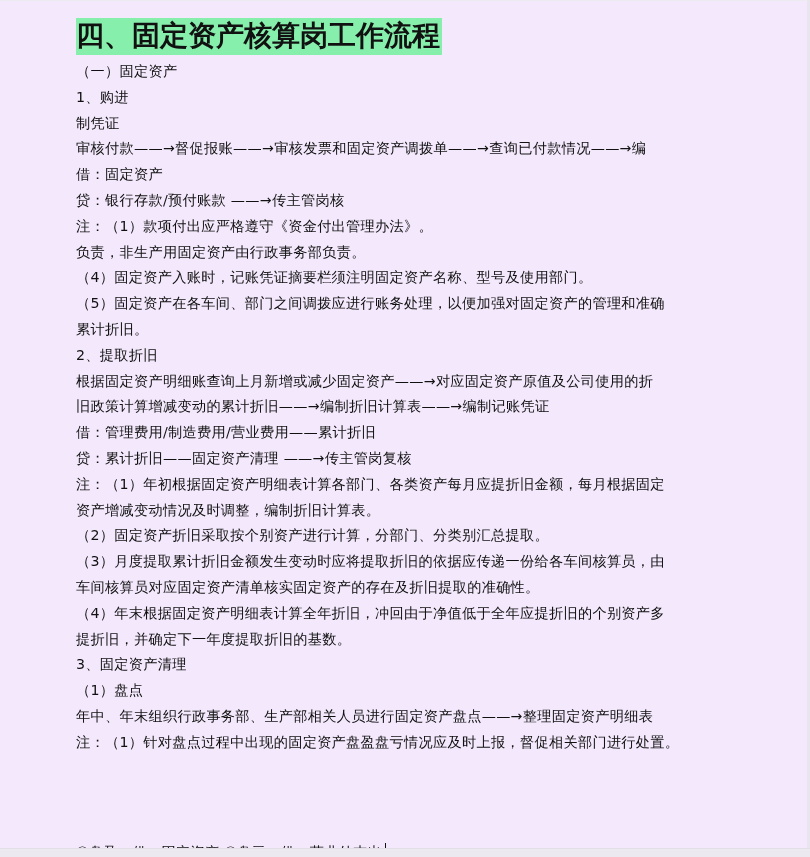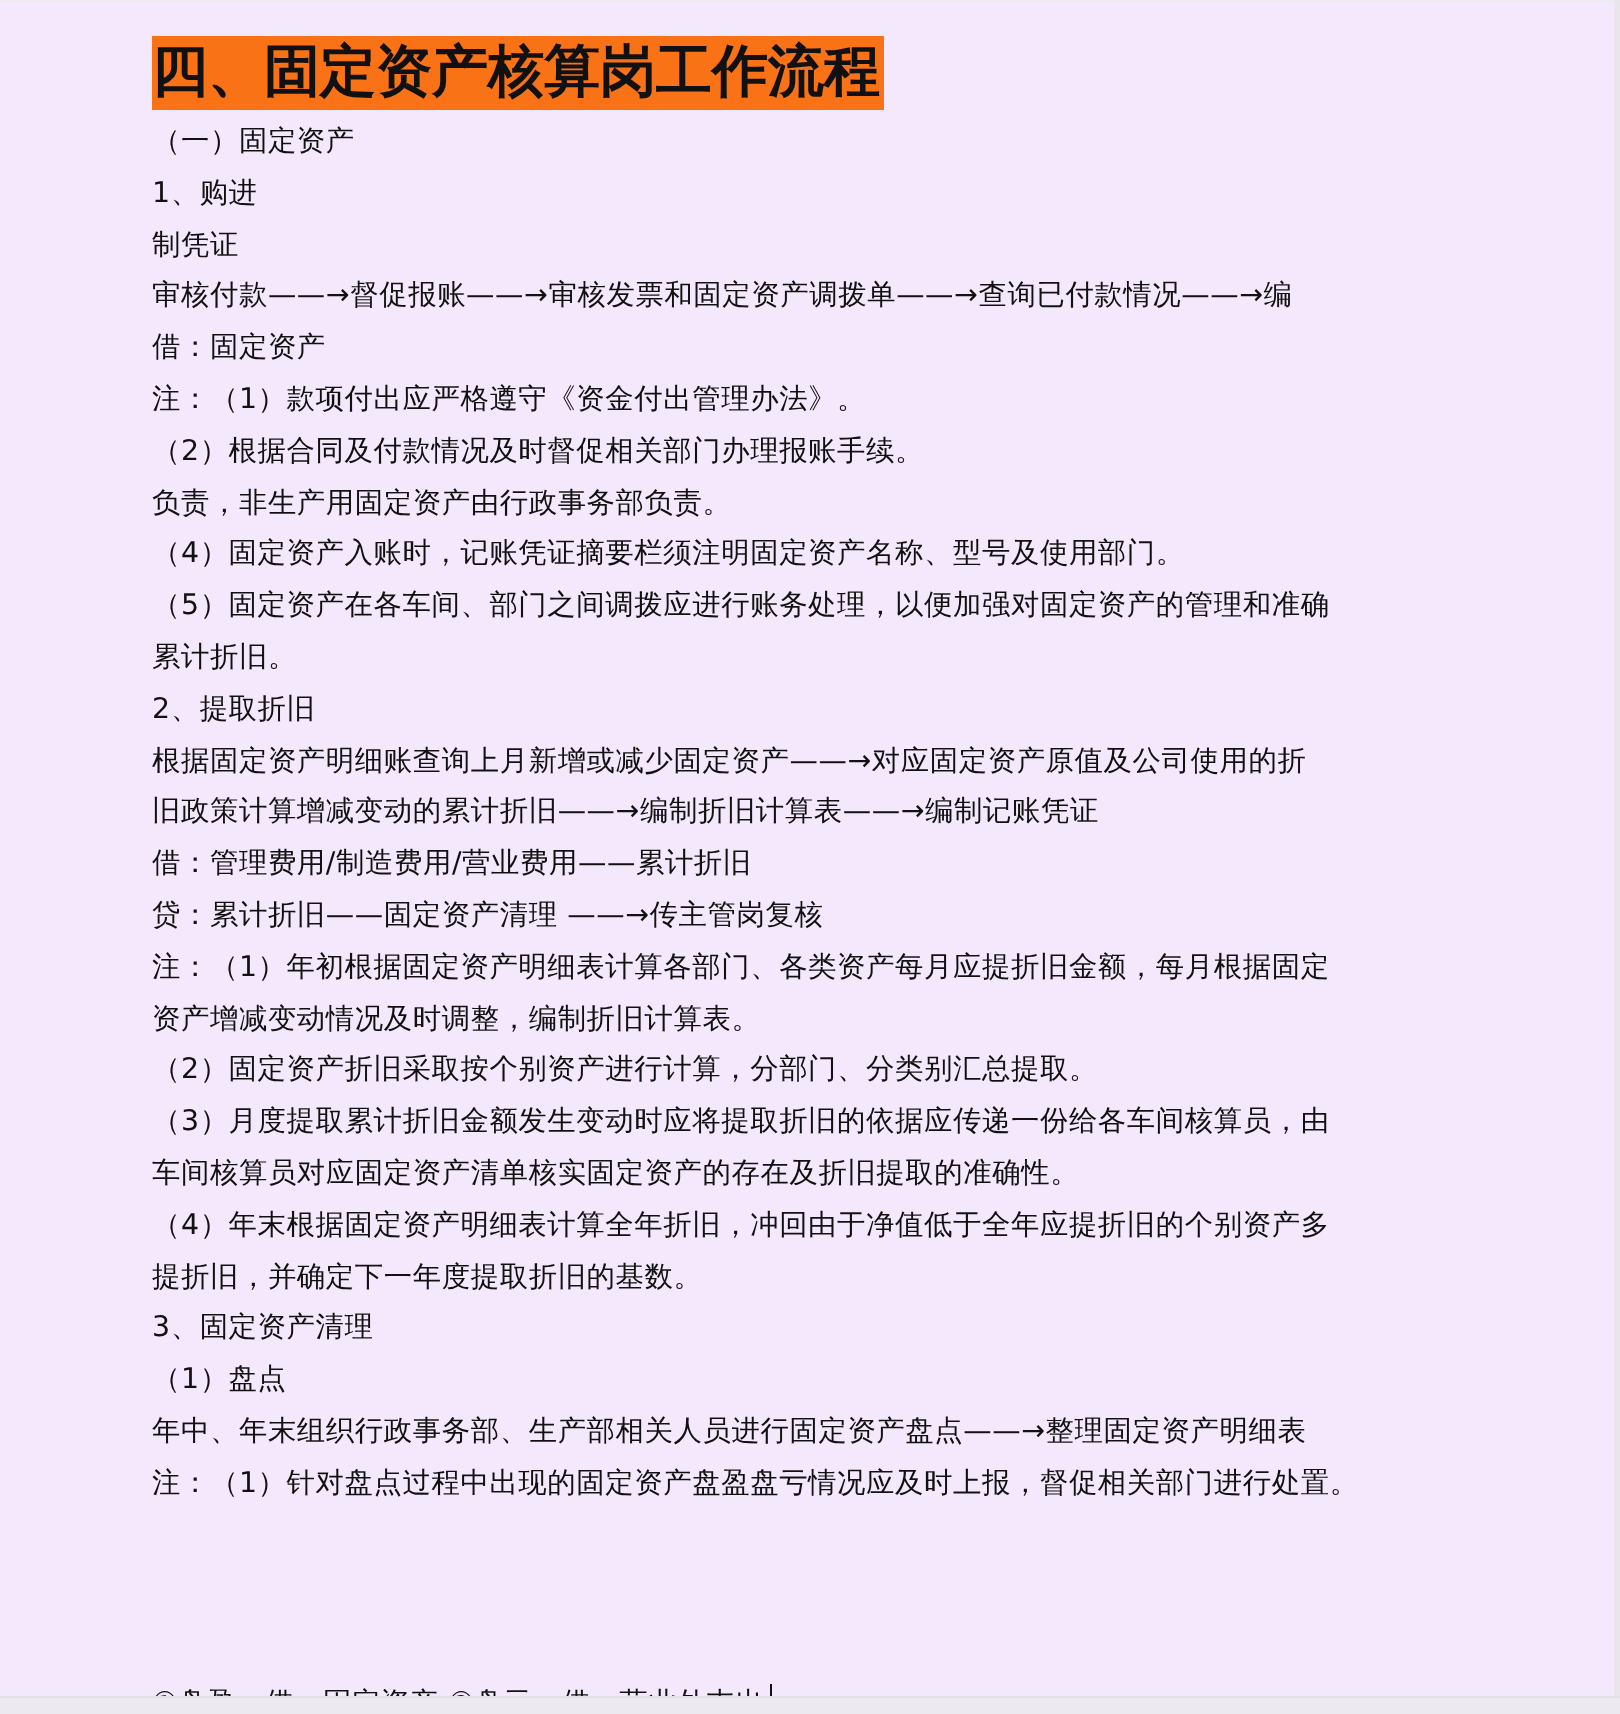--- a/index.html
+++ b/index.html
@@ -8,21 +8,21 @@
     background:#f4e9fc;
     font-family:"DejaVu Sans", "Liberation Sans", sans-serif;
     color:#111;
     position:relative;
   }
   .top-border { position:absolute; left:0; top:0; width:810px; height:1px; background:#ececf0; }
   .right-border { position:absolute; right:0; top:0; width:3px; height:857px; background:#e8e6ec; }
   .bottom-bar { position:absolute; left:0; bottom:0; width:810px; height:8px; background:#eceaf0; border-top:1px solid #e2e0e6; }
   .doc { position:absolute; left:76px; top:18px; width:660px; }
   .title {
-    display:inline-block; background:#f97316;
+    display:inline-block; background:#86efac;
     font-family:"DejaVu Serif", "Liberation Serif", serif;
     font-weight:bold; font-size:28px; line-height:36px; height:37px;
     padding:0 2px 0 0; letter-spacing:0px; color:#111;
   }
   .line { font-size:14.2px; line-height:25.8px; height:25.8px; white-space:nowrap; letter-spacing:0.3px; }
   .first { margin-top:4px; }
   .cursor { display:inline-block; width:1px; height:16px; background:#111; vertical-align:-2px; margin-left:3px; }
   .clip { position:absolute; left:76px; top:842px; font-size:14.2px; line-height:20px; white-space:nowrap; letter-spacing:0.3px; }
 </style>
 </head>
@@ -31,22 +31,22 @@
 <div class="top-border"></div>
 <div class="right-border"></div>
 
 <div class="doc">
   <div class="title">四、固定资产核算岗工作流程</div>
   <div class="line first">（一）固定资产</div>
   <div class="line">1、购进</div>
   <div class="line">制凭证</div>
   <div class="line">审核付款——→督促报账——→审核发票和固定资产调拨单——→查询已付款情况——→编</div>
   <div class="line">借：固定资产</div>
+  <div class="line">贷：银行存款/预付账款 ——→传主管岗核</div>
   <div class="line">注：（1）款项付出应严格遵守《资金付出管理办法》。</div>
-  <div class="line">（2）根据合同及付款情况及时督促相关部门办理报账手续。</div>
   <div class="line">负责，非生产用固定资产由行政事务部负责。</div>
   <div class="line">（4）固定资产入账时，记账凭证摘要栏须注明固定资产名称、型号及使用部门。</div>
   <div class="line">（5）固定资产在各车间、部门之间调拨应进行账务处理，以便加强对固定资产的管理和准确</div>
   <div class="line">累计折旧。</div>
   <div class="line">2、提取折旧</div>
   <div class="line">根据固定资产明细账查询上月新增或减少固定资产——→对应固定资产原值及公司使用的折</div>
   <div class="line">旧政策计算增减变动的累计折旧——→编制折旧计算表——→编制记账凭证</div>
   <div class="line">借：管理费用/制造费用/营业费用——累计折旧</div>
   <div class="line">贷：累计折旧——固定资产清理 ——→传主管岗复核</div>
   <div class="line">注：（1）年初根据固定资产明细表计算各部门、各类资产每月应提折旧金额，每月根据固定</div>

